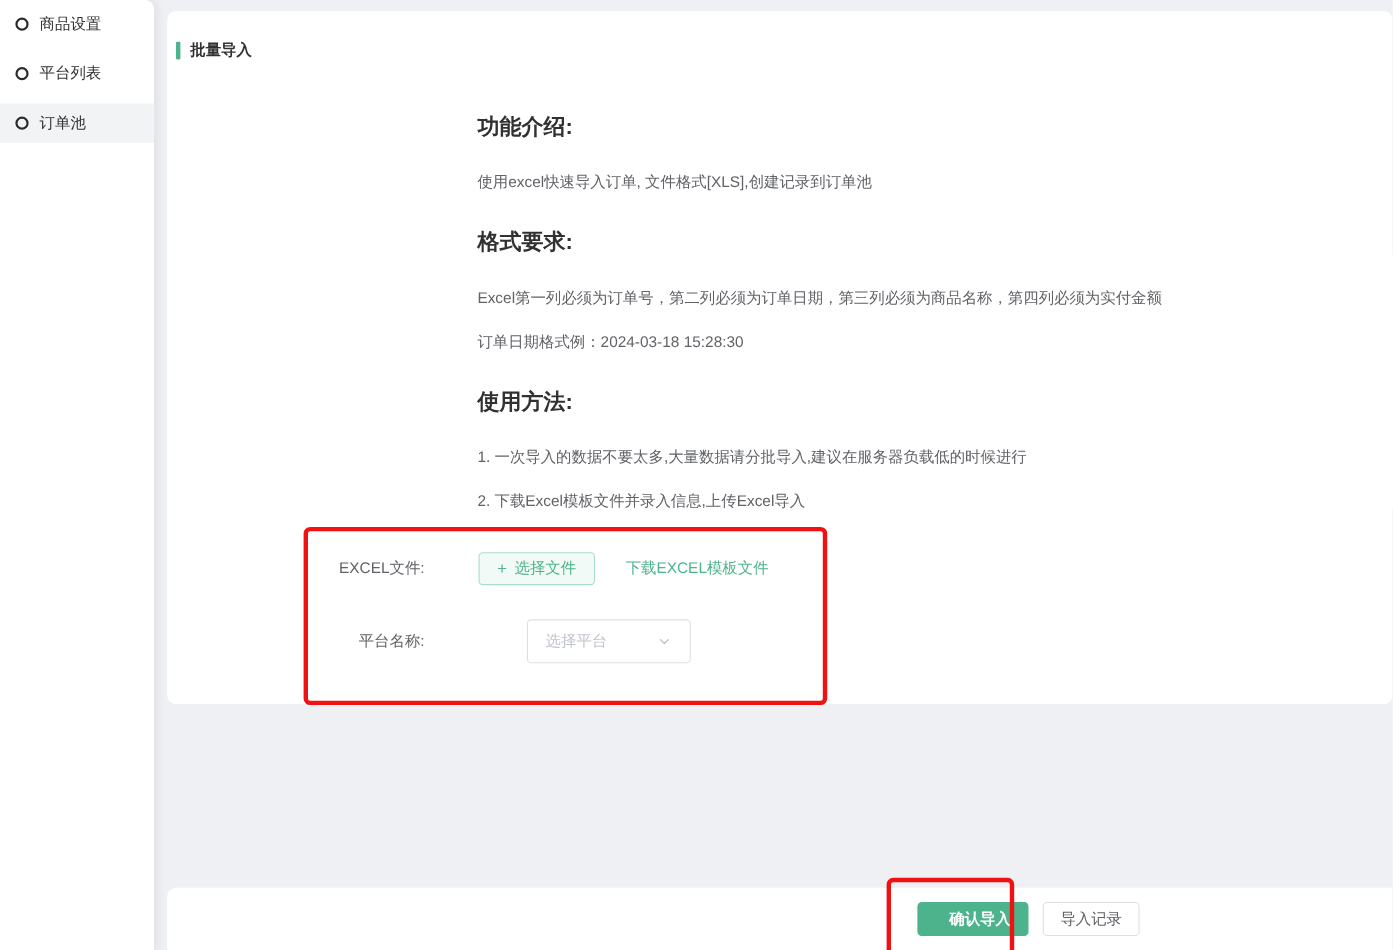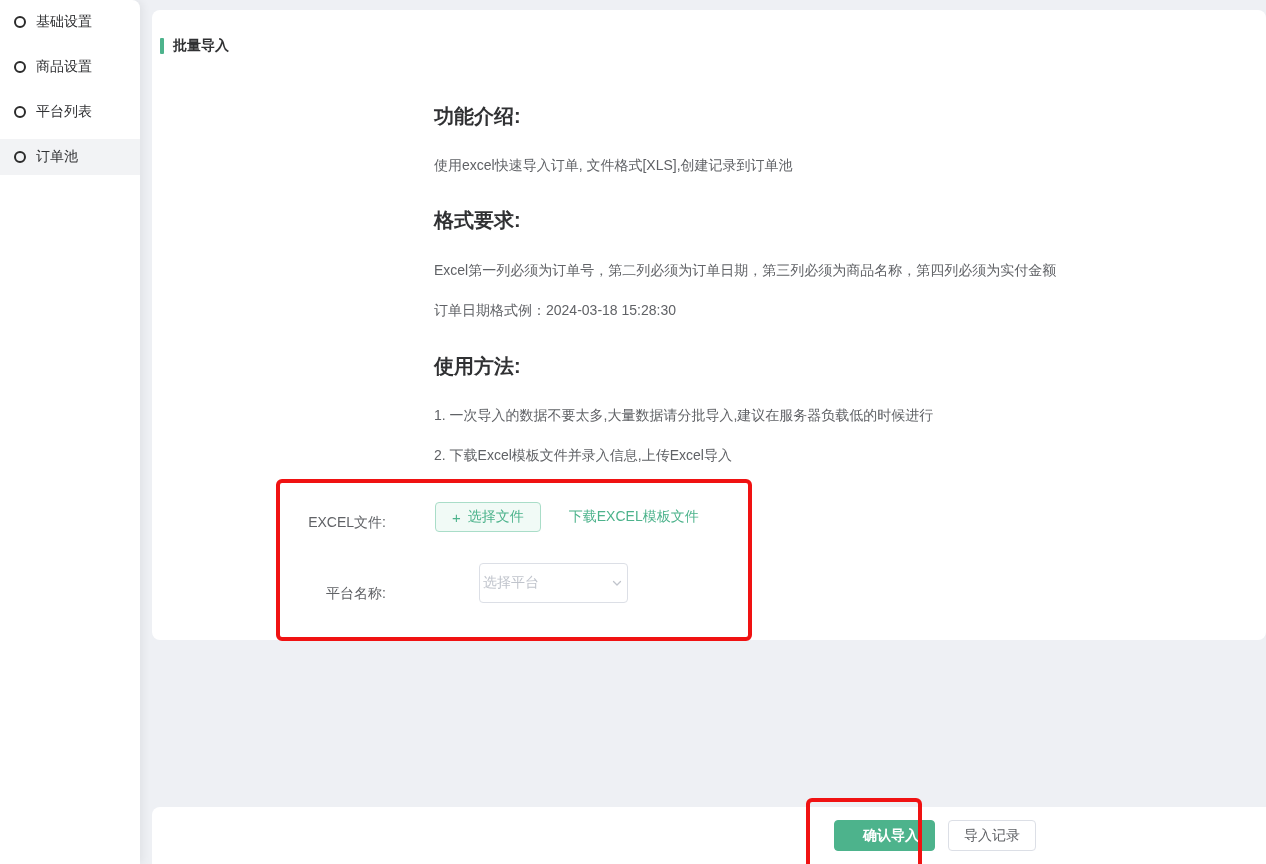--- a/index.html
+++ b/index.html
@@ -83,21 +83,21 @@
   }
   .mt-49 { margin-top: 49px; }
   .mt-35 { margin-top: 35px; }
   .mt-34 { margin-top: 34px; }
   .mt-30 { margin-top: 30px; }
   .mt-29 { margin-top: 29px; }
   .mt-21 { margin-top: 21px; }
 
   
   .form-area { margin-left: 153px; margin-top: 37px; }
-  .form-row { display: flex; align-items: flex-end; }
+  .form-row { display: flex; align-items: center; }
   .form-row + .form-row { margin-top: 31px; gap: 44px; }
   .form-label {
     width: 81px; text-align: right;
     font-size: 14px; color: var(--text-body);
     flex: 0 0 auto;
   }
   .form-control { margin-left: 49px; display: flex; align-items: center; }
   .choose-file-btn {
     display: inline-flex; align-items: center; justify-content: center;
     height: 30px; padding: 0 16px;
@@ -115,21 +115,21 @@
     color: var(--accent);
     font-size: 14px;
     text-decoration: none;
     cursor: pointer;
   }
   .select-box {
     width: 149px; height: 40px;
     border: 1px solid var(--border-gray);
     border-radius: 4px;
     display: flex; align-items: center;
-    padding: 0 3px;
+    padding: 0 16px;
     cursor: pointer;
     background: #fff;
   }
   .select-placeholder {
     font-size: 14px; color: var(--placeholder);
     flex: 1 1 auto;
   }
   .chevron-icon { flex: 0 0 auto; display: flex; }
 
   
@@ -172,24 +172,20 @@
     pointer-events: none;
     z-index: 10;
   }
   .annotation-form { left: 276px; top: 479px; width: 476px; height: 162px; }
   .annotation-confirm { left: 806px; top: 798px; width: 116px; height: 80px; }
 </style>
 </head>
 <body>
 
 <nav class="sidebar">
-  <div class="sidebar-item">
-    <span class="circle-icon"></span>
-    <span>基础设置</span>
-  </div>
   <div class="sidebar-item">
     <span class="circle-icon"></span>
     <span>商品设置</span>
   </div>
   <div class="sidebar-item">
     <span class="circle-icon"></span>
     <span>平台列表</span>
   </div>
   <div class="sidebar-item active">
     <span class="circle-icon"></span>

